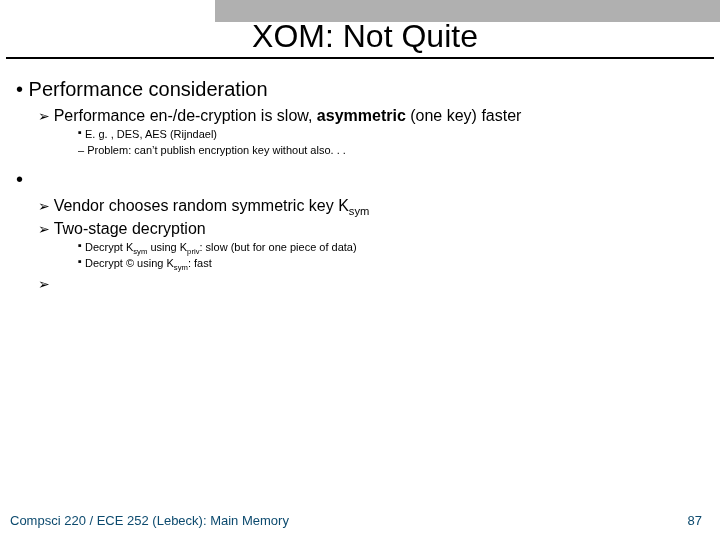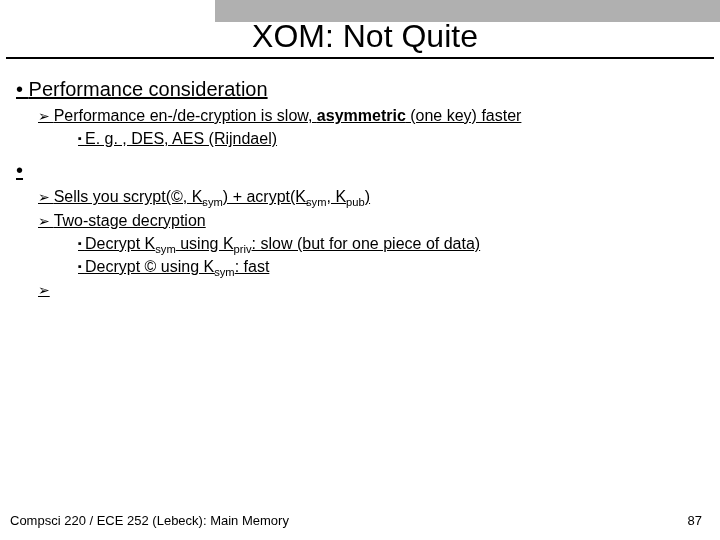--- a/index.html
+++ b/index.html
@@ -34,60 +34,61 @@
   .content {
     padding: 16px 10px 0 16px;
     font-size: 17px;
     line-height: 1.45;
   }
   ul { list-style: none; margin: 0; padding: 0; }
   .lvl1 > li { padding-left: 0; margin-bottom: 6px; }
   .lvl1 > li::before { content: "• "; }
   .lvl2 { padding-left: 22px; font-size: 16px; }
   .lvl2 > li::before { content: "➢ "; font-size: 14px; }
-  .lvl3 { padding-left: 40px; font-size: 16px; }
+  .lvl3 { padding-left: 40px; font-size: 11px; }
   .lvl3 > li.square::before { content: "▪ "; font-size: 11px; position: relative; top:-2px;}
   .lvl3 > li.dash::before { content: "– "; }
-  .head { font-size: 20px; text-decoration: underline; }
+  .head { font-size: 20px; }
   sub { font-size: 0.7em; vertical-align: sub; line-height: 0; }
   .footer {
     position: absolute;
     bottom: 12px;
     left: 10px;
     right: 18px;
     font-size: 13px;
     display: flex;
     justify-content: space-between;
-    color: #000000;
+    color: #0c4a6e;
   }
   .bold { font-weight: bold; }
 </style>
 </head>
 <body>
 
 <div class="titlebar-shadow"></div>
 
 <h1 class="title">XOM: Not Quite</h1>
 
 <div class="content">
   <ul class="lvl1">
     <li class="head"><span>Performance consideration</span>
       <ul class="lvl2">
         <li>
           <span>Performance en-/de-cryption is slow, </span><span class="bold">asymmetric</span><span> (one key) faster</span>
           <ul class="lvl3">
             <li class="square"><span>E. g. , DES, AES (Rijndael)</span></li>
+            <li class="dash"><span>Problem: can’t publish encryption key without also. . .</span></li>
           </ul>
         </li>
       </ul>
     </li>
     <li class="head">
       <ul class="lvl2">
         <li>
-          <span>Sells you scrypt(©, K</span><sub>sym</sub><span>) + acrypt(K</span><sub>sym</sub><span>, K</span><sub>pub</sub><span>)</span>
+          <span>Vendor chooses random symmetric key K</span><sub>sym</sub>
         </li>
         <li><span>Two-stage decryption</span>
           <ul class="lvl3">
             <li class="square">
               <span>Decrypt K</span><sub>sym</sub><span> using K</span><sub>priv</sub><span>: slow (but for one piece of data)</span>
             </li>
             <li class="square">
               <span>Decrypt © using K</span><sub>sym</sub><span>: fast</span>
             </li>
           </ul>

